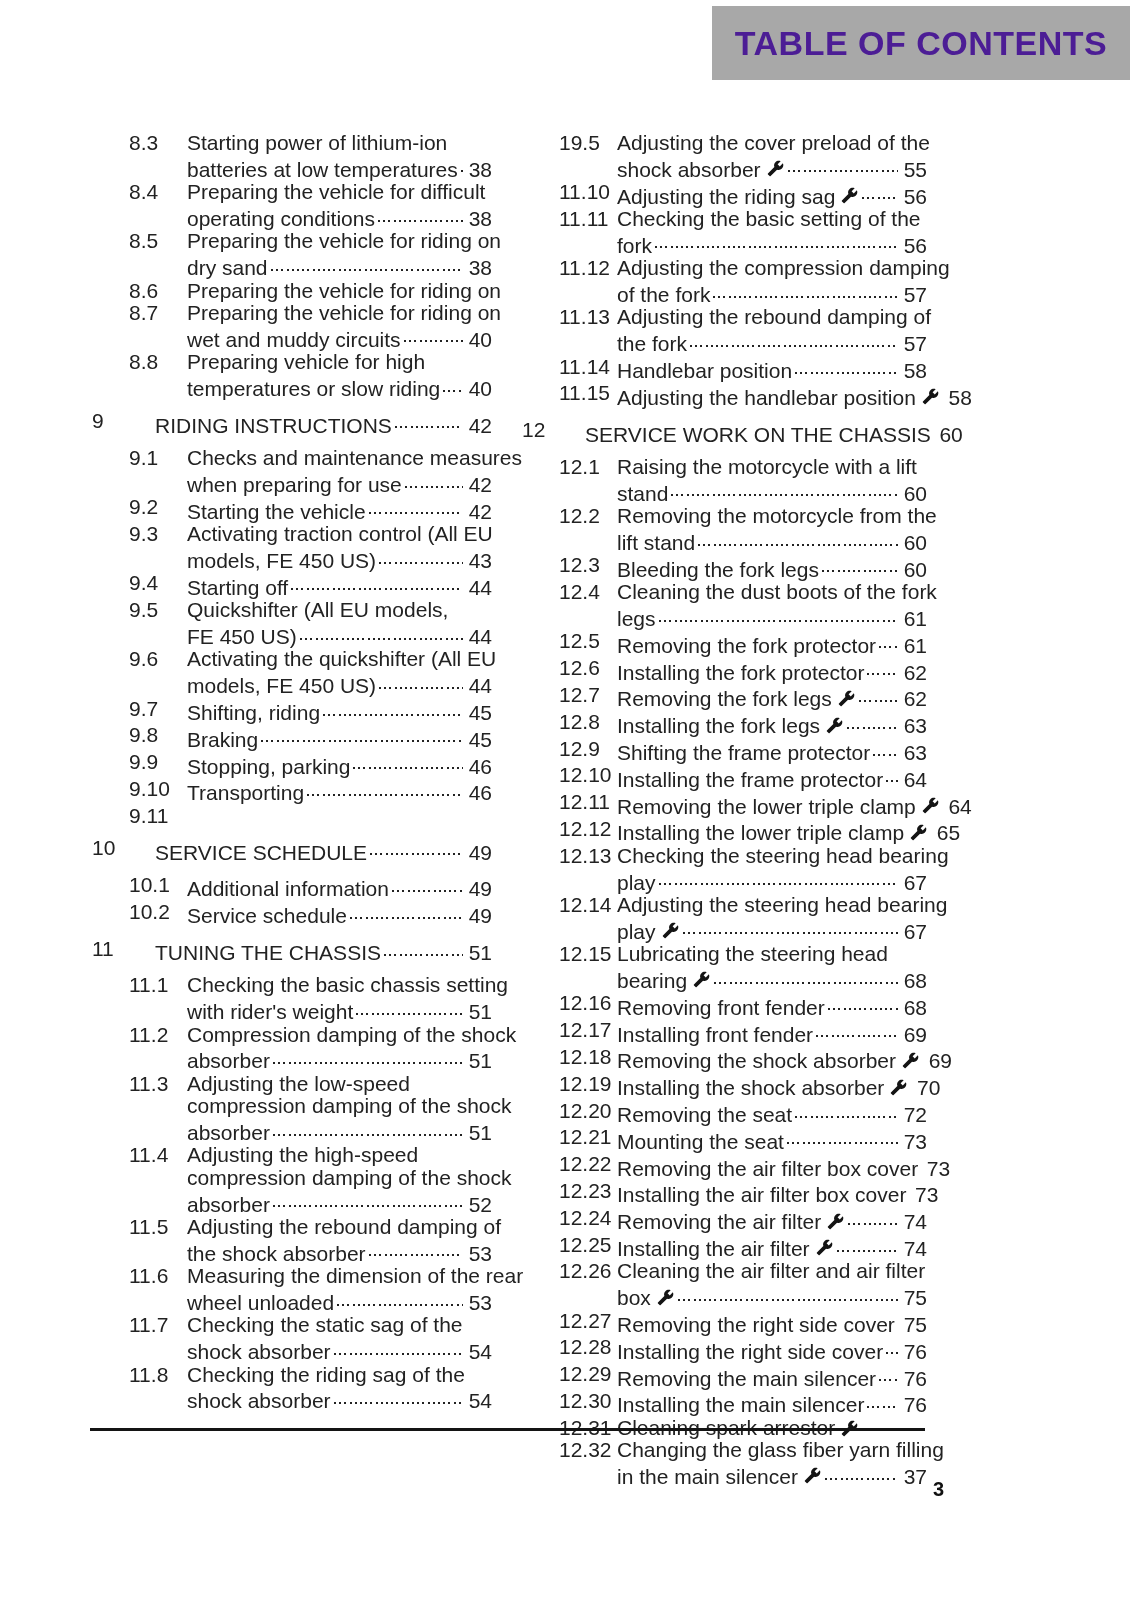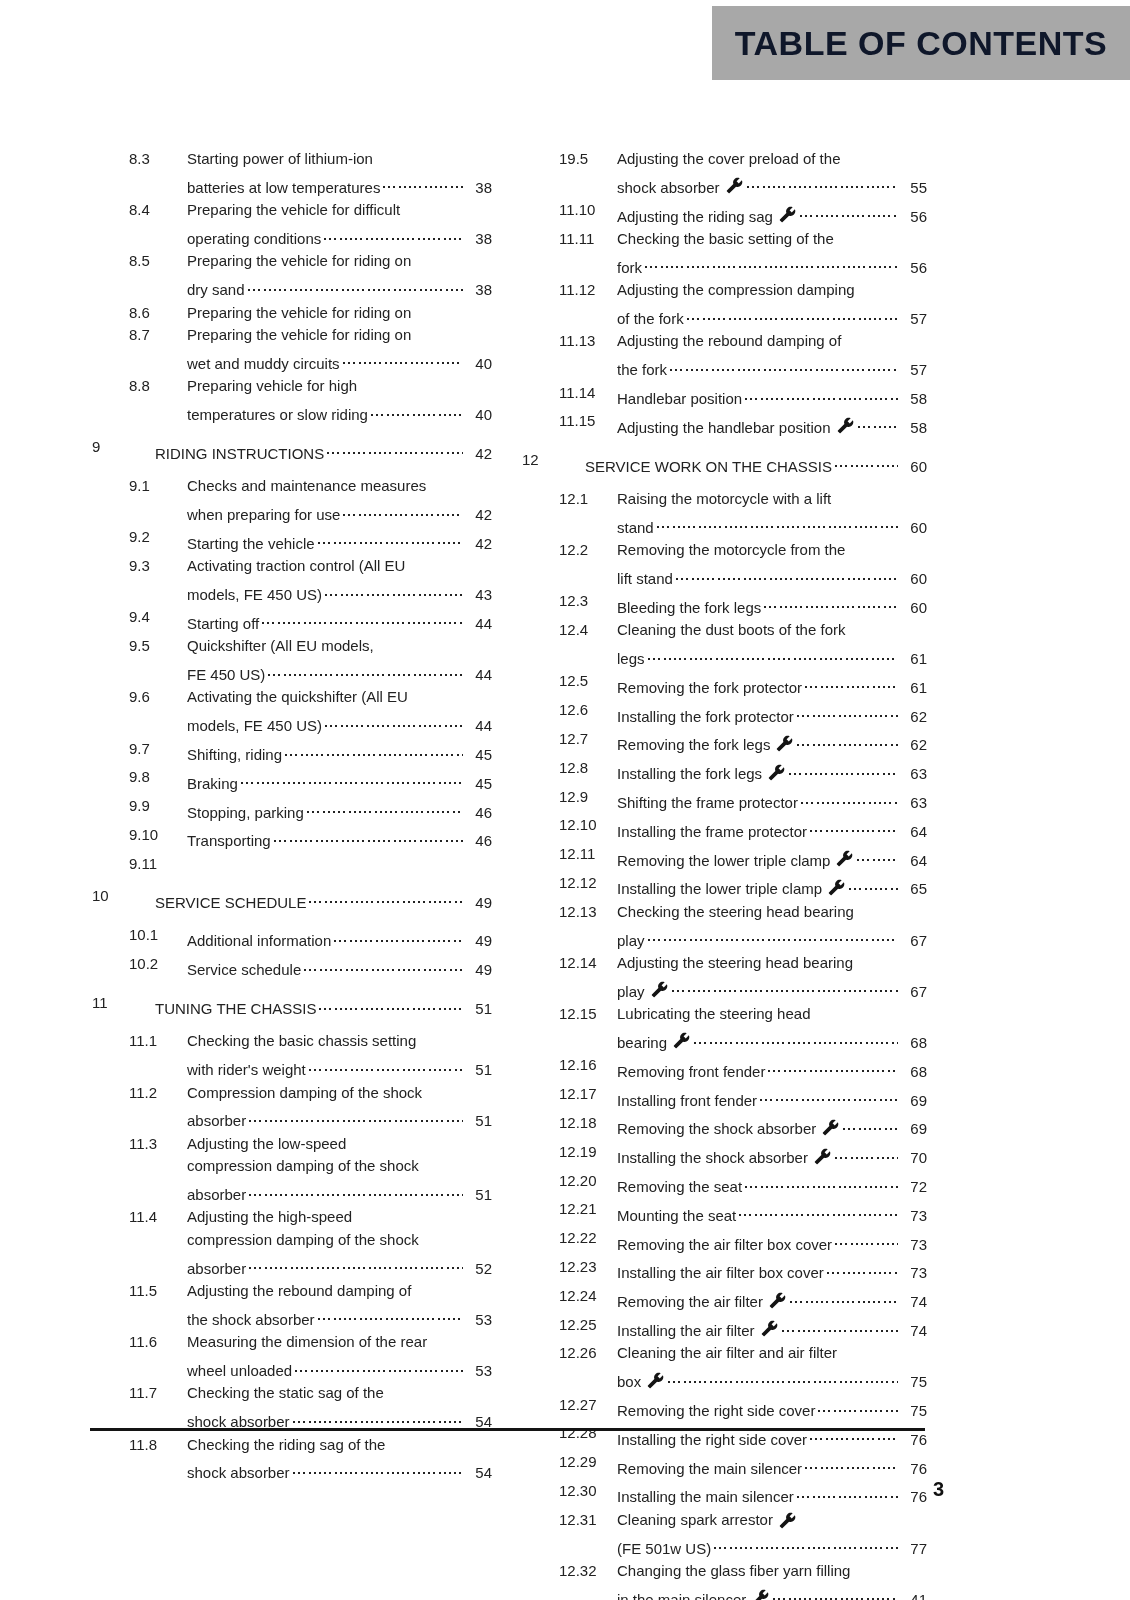--- a/index.html
+++ b/index.html
@@ -10,26 +10,26 @@
     color:#222222;
     position:relative;
     overflow:hidden;
   }
   .banner {
     position:absolute; left:712px; top:6px; width:418px; height:74px;
     background:#a8a8a8;
     display:flex; align-items:center; justify-content:center;
   }
   .banner .title {
-    font-size:34px; font-weight:bold; color:#0f172a;
+    font-size:34px; font-weight:bold; color:#4c1d95;
     letter-spacing:0.5px; white-space:nowrap;
   }
   .col {
-    position:absolute; top:148px;
-    font-size:15px; line-height:22.4px;
+    position:absolute; top:132px;
+    font-size:21px; line-height:22.4px;
   }
   #col-left  { left:92px;  width:400px; }
   #col-right { left:522px; width:405px; }
   .entry { display:flex; }
   .entry.section { margin:10px 0;gap:24px; }
   .entry .num { flex:none; }
   .entry.sub .num { margin-left:37px; width:58px; }
   .entry.section .num { width:39px; }
   .content { flex:1; min-width:0; }
   .line { display:flex; align-items:baseline; }
@@ -905,41 +905,36 @@
       <span class="num">12.31</span>
       <span class="content">
         <span class="line">
           <span class="txt">Cleaning spark arrestor</span>
           <span class="wrench">
             <svg viewBox="0 0 24 24">
               <path d="M22.7 19l-9.1-9.1c.9-2.3.4-5-1.5-6.9-2-2-5-2.4-7.4-1.3L9 6 6 9 1.6 4.7C.4 7.1.9 10.1 2.9 12.1c1.9 1.9 4.6 2.4 6.9 1.5l9.1 9.1c.4.4 1 .4 1.4 0l2.3-2.3c.5-.4.5-1.1.1-1.4z"></path>
             </svg>
           </span>
         </span>
-        <span class="line last">
-          <span class="txt">(FE 501w US)</span>
-          <span class="leader"></span>
-          <span class="page">77</span>
-        </span>
       </span>
     </div>
     <div class="entry sub">
       <span class="num">12.32</span>
       <span class="content">
         <span class="line">
           <span class="txt">Changing the glass fiber yarn filling</span>
         </span>
         <span class="line last">
           <span class="txt">in the main silencer</span>
           <span class="wrench">
             <svg viewBox="0 0 24 24">
               <path d="M22.7 19l-9.1-9.1c.9-2.3.4-5-1.5-6.9-2-2-5-2.4-7.4-1.3L9 6 6 9 1.6 4.7C.4 7.1.9 10.1 2.9 12.1c1.9 1.9 4.6 2.4 6.9 1.5l9.1 9.1c.4.4 1 .4 1.4 0l2.3-2.3c.5-.4.5-1.1.1-1.4z"></path>
             </svg>
           </span>
           <span class="leader"></span>
-          <span class="page">41</span>
+          <span class="page">37</span>
         </span>
       </span>
     </div>
   </div>
 
 <div class="hrule"></div>
 <div class="pagenum">3</div>
 
 </body></html>

